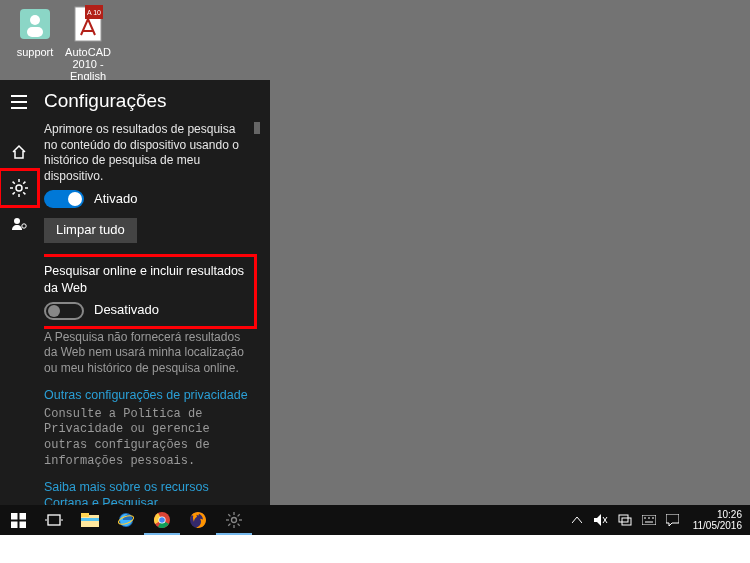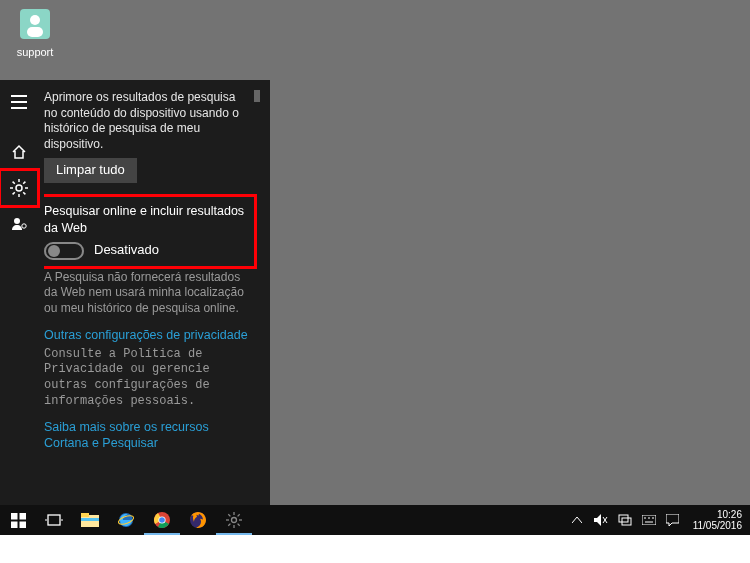--- a/index.html
+++ b/index.html
@@ -121,20 +121,31 @@
     <div class="icon-box">
       <svg width="34" height="34" viewBox="0 0 34 34">
           <rect x="2" y="2" width="30" height="30" rx="4" fill="#8bd6c6"></rect>
           <circle cx="17" cy="13" r="5" fill="#fff"></circle>
           <rect x="9" y="20" width="16" height="10" rx="5" fill="#fff"></rect>
         </svg>
     </div>
     <span>support</span>
   </div>
 
+  <div class="desktop-icon" style="left:58px; top:4px; width:60px;">
+    <div class="icon-box">
+      <svg width="34" height="38" viewBox="0 0 34 38">
+          <rect x="4" y="2" width="26" height="34" fill="#fff" stroke="#999"></rect>
+          <rect x="14" y="0" width="18" height="14" fill="#b22018"></rect>
+          <text x="23" y="10" font-size="7" fill="#fff" text-anchor="middle">A 10</text>
+          <path d="M10 30 L17 14 L24 30 M12 26 L22 26" stroke="#b22018" stroke-width="2" fill="none"></path>
+        </svg>
+    </div>
+    <span>AutoCAD 2010 - English</span>
+  </div>
 
   <div style="position:absolute; left:12px; top:80px;">
     <svg width="32" height="28">
         <rect x="0" y="4" width="26" height="18" fill="#1a4e8a"></rect>
         <rect x="2" y="6" width="22" height="12" fill="#3fa9f5"></rect>
       </svg>
   </div>
   <div style="position:absolute; left:68px; top:80px;">
     <svg width="20" height="28">
         <rect x="0" y="0" width="18" height="28" fill="#222"></rect>
@@ -174,25 +185,30 @@
       <div class="rail-item">
         <svg width="16" height="16" viewBox="0 0 16 16">
             <circle cx="6" cy="5" r="3" fill="#fff"></circle>
             <path d="M1 14c0-3 2-5 5-5s5 2 5 5" fill="#fff"></path>
             <circle cx="13" cy="10" r="2.2" fill="none" stroke="#fff"></circle>
           </svg>
       </div>
     </div>
 
     <div class="panel-content">
+      <div class="panel-title">Configurações</div>
 
       <div class="scroll-area">
         <div class="scrollbar"></div>
 
         <div class="desc">Aprimore os resultados de pesquisa no conteúdo do dispositivo usando o histórico de pesquisa de meu dispositivo.</div>
+        <div class="toggle-row">
+          <div class="toggle on"></div>
+          <span class="toggle-label">Ativado</span>
+        </div>
         <span class="btn-clear">Limpar tudo</span>
 
         <div class="highlight-block">
           <div class="section-label">Pesquisar online e incluir resultados da Web</div>
           <div class="toggle-row" style="margin-bottom:2px;">
             <div class="toggle off"></div>
             <span class="toggle-label">Desativado</span>
           </div>
         </div>
 

